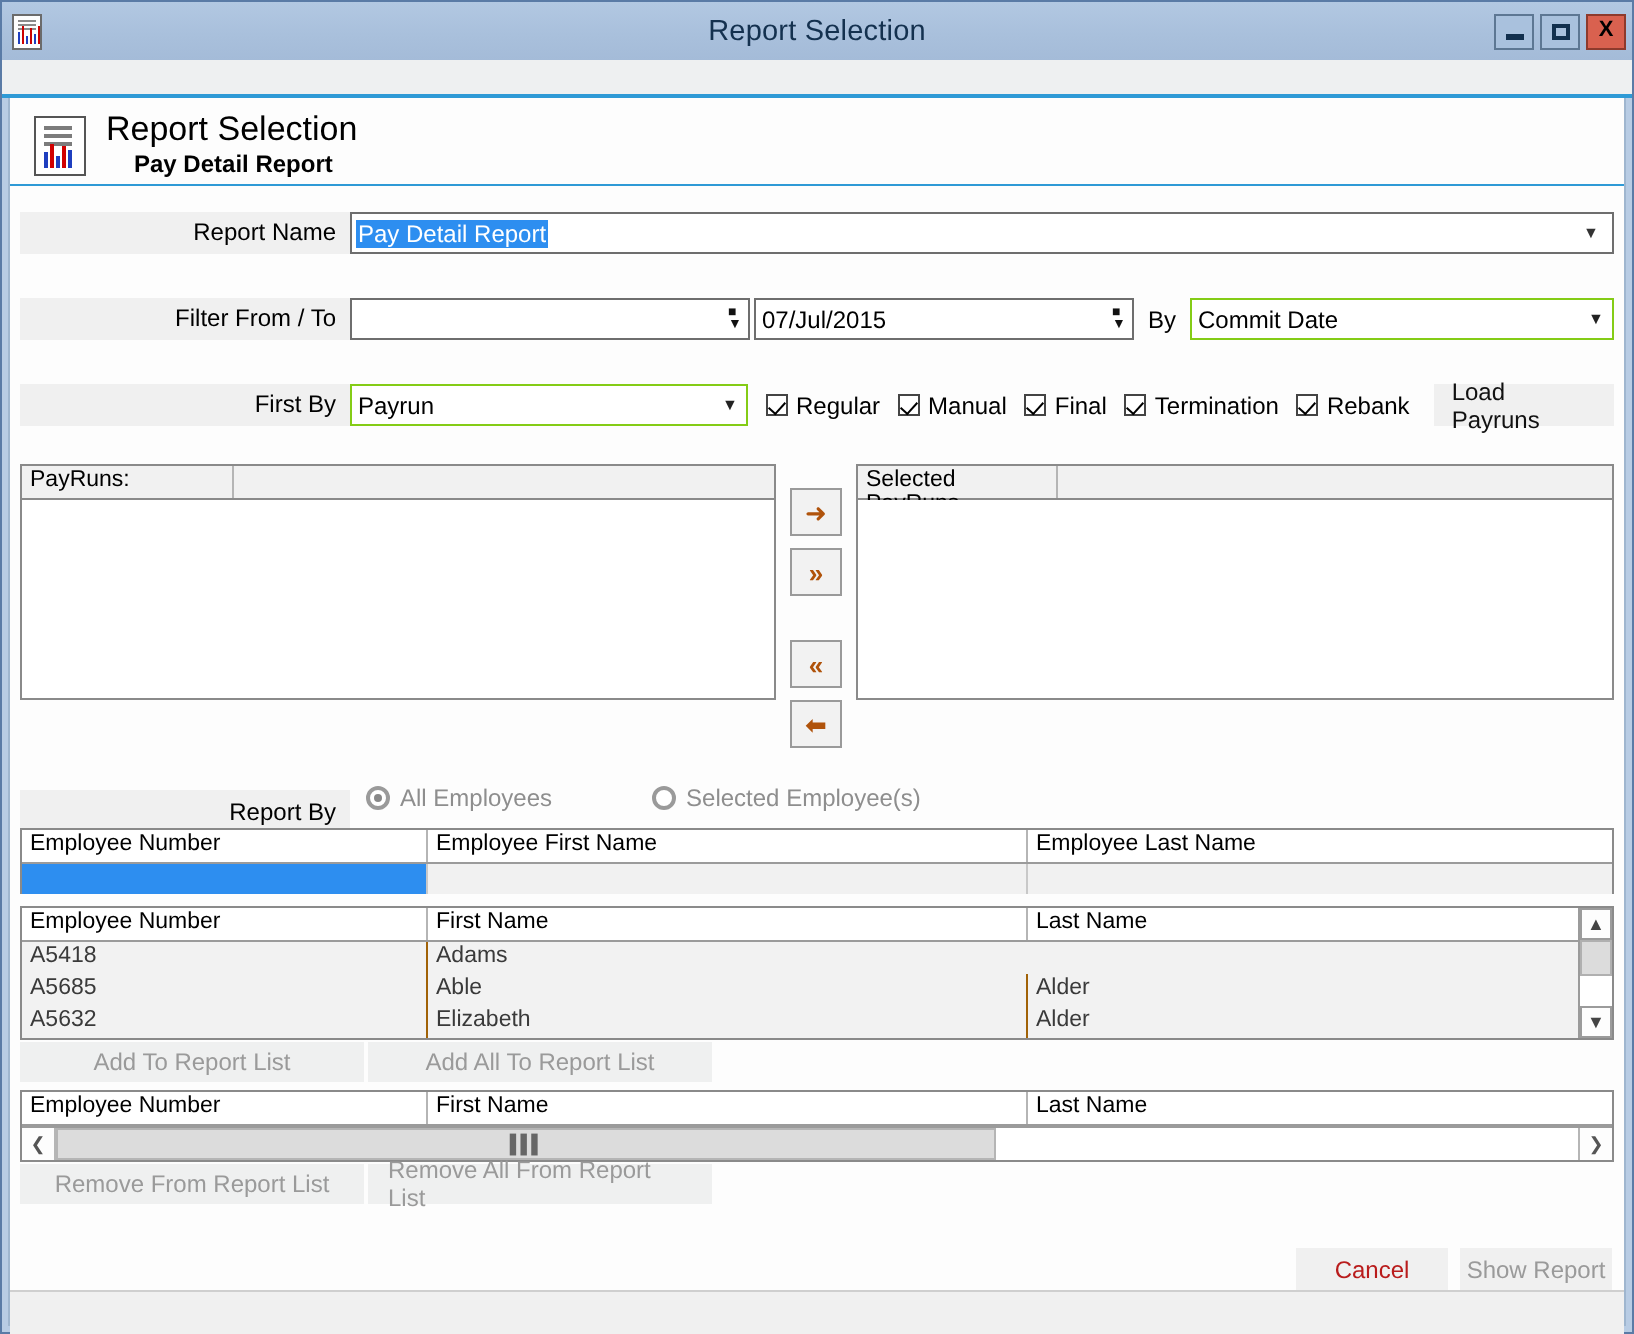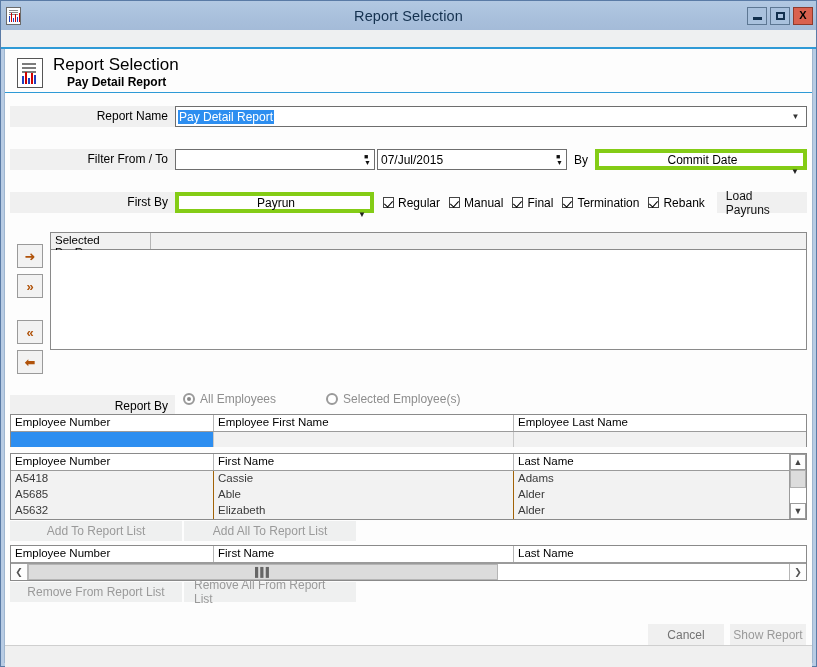--- a/index.html
+++ b/index.html
@@ -111,22 +111,22 @@
   }
   .sel-text{background:#2d8ef0;color:#fff;padding:0 1px;}
   .spin{
     width:13px;flex:0 0 13px;height:19px;display:flex;flex-direction:column;
     align-items:center;justify-content:center;font-size:7px;color:#111;line-height:6px;
   }
   .dtfield{height:21px;box-sizing:border-box;border:1px solid #6e6e6e;background:#fff;
     display:flex;align-items:center;padding-left:3px;font-size:12px;}
   .by-label{padding:0 7px;font-size:12px;}
   .combo{
-    height:21px;box-sizing:border-box;border:4px solid #84cc16;background:#fff;
-    display:flex;align-items:center;padding-left:3px;font-size:12px;flex-direction:column;
+    height:21px;box-sizing:border-box;border:1px solid #84cc16;background:#fff;
+    display:flex;align-items:center;padding-left:3px;font-size:12px;
   }
   .combo .ca{margin-left:auto;width:16px;text-align:center;font-size:8px;color:#222;}
   .chk-wrap{display:flex;align-items:center;gap:4px;margin-left:9px;font-size:12px;}
   .cbox{
     width:11px;height:11px;border:1px solid #444;background:#fff;
     box-sizing:border-box;position:relative;flex:0 0 11px;
   }
   .cbox::after{
     content:"";position:absolute;left:2px;top:1px;width:4px;height:7px;
     border:solid #000;border-width:0 1.6px 1.6px 0;transform:rotate(42deg);
@@ -241,21 +241,21 @@
     width:470px;flex:0 0 470px;background:#dcdcdc;border:1px solid #b5b5b5;
     box-sizing:border-box;display:flex;align-items:center;justify-content:center;
     font-size:9px;color:#666;letter-spacing:-1px;
   }
   .hs-track{flex:1 1 auto;background:#fff;}
 
   
   .footerbtns{display:flex;justify-content:flex-end;gap:6px;margin:22px 6px 0 0;}
   .fbtn{
     width:76px;height:21px;background:#f0f0f0;border:none;
-    display:flex;align-items:center;justify-content:center;font-size:12px;color:#737373;
+    display:flex;align-items:center;justify-content:center;font-size:12px;color:#b91c1c;
   }
   .fbtn.disabled{color:#9a9a9a;}
   .statusbar{
     height:22px;flex:0 0 22px;margin-top:auto;background:#f0f0f0;
     border-top:1px solid #cfcfcf;
   }
 </style>
 </head>
 <body>
 
@@ -359,20 +359,27 @@
         <div class="chk-wrap">
           <span class="cbox"></span>
           <span>Rebank</span>
         </div>
 
         <div class="flatbtn">Load Payruns</div>
       </div>
     </div>
 
     <div class="payzone">
+      <div class="listbox" style="width:378px;flex:0 0 378px;height:118px;">
+        <div class="lhead">
+          <span class="c1">PayRuns:</span>
+          <span style="flex:1 1 auto;"></span>
+        </div>
+        <div class="lbody"></div>
+      </div>
 
       <div class="arrowcol">
         <div class="abtn">➜</div>
         <div class="abtn">»</div>
         <div class="abtn gap">«</div>
         <div class="abtn">⬅</div>
       </div>
 
       <div class="listbox" style="flex:1 1 auto;height:118px;">
         <div class="lhead">
@@ -412,21 +419,20 @@
       <div class="eg-top">
         <div class="eg-main">
           <div class="eg-head">
             <div class="col-a">Employee Number</div>
             <div class="col-b">First Name</div>
             <div class="col-c">Last Name</div>
           </div>
           <div class="eg-rows">
             <div class="eg-row">
               <div class="col-a">A5418</div>
-              <div class="col-b">Cassie</div>
               <div class="col-c">Adams</div>
             </div>
             <div class="eg-row">
               <div class="col-a">A5685</div>
               <div class="col-b">Able</div>
               <div class="col-c">Alder</div>
             </div>
             <div class="eg-row">
               <div class="col-a">A5632</div>
               <div class="col-b">Elizabeth</div>

